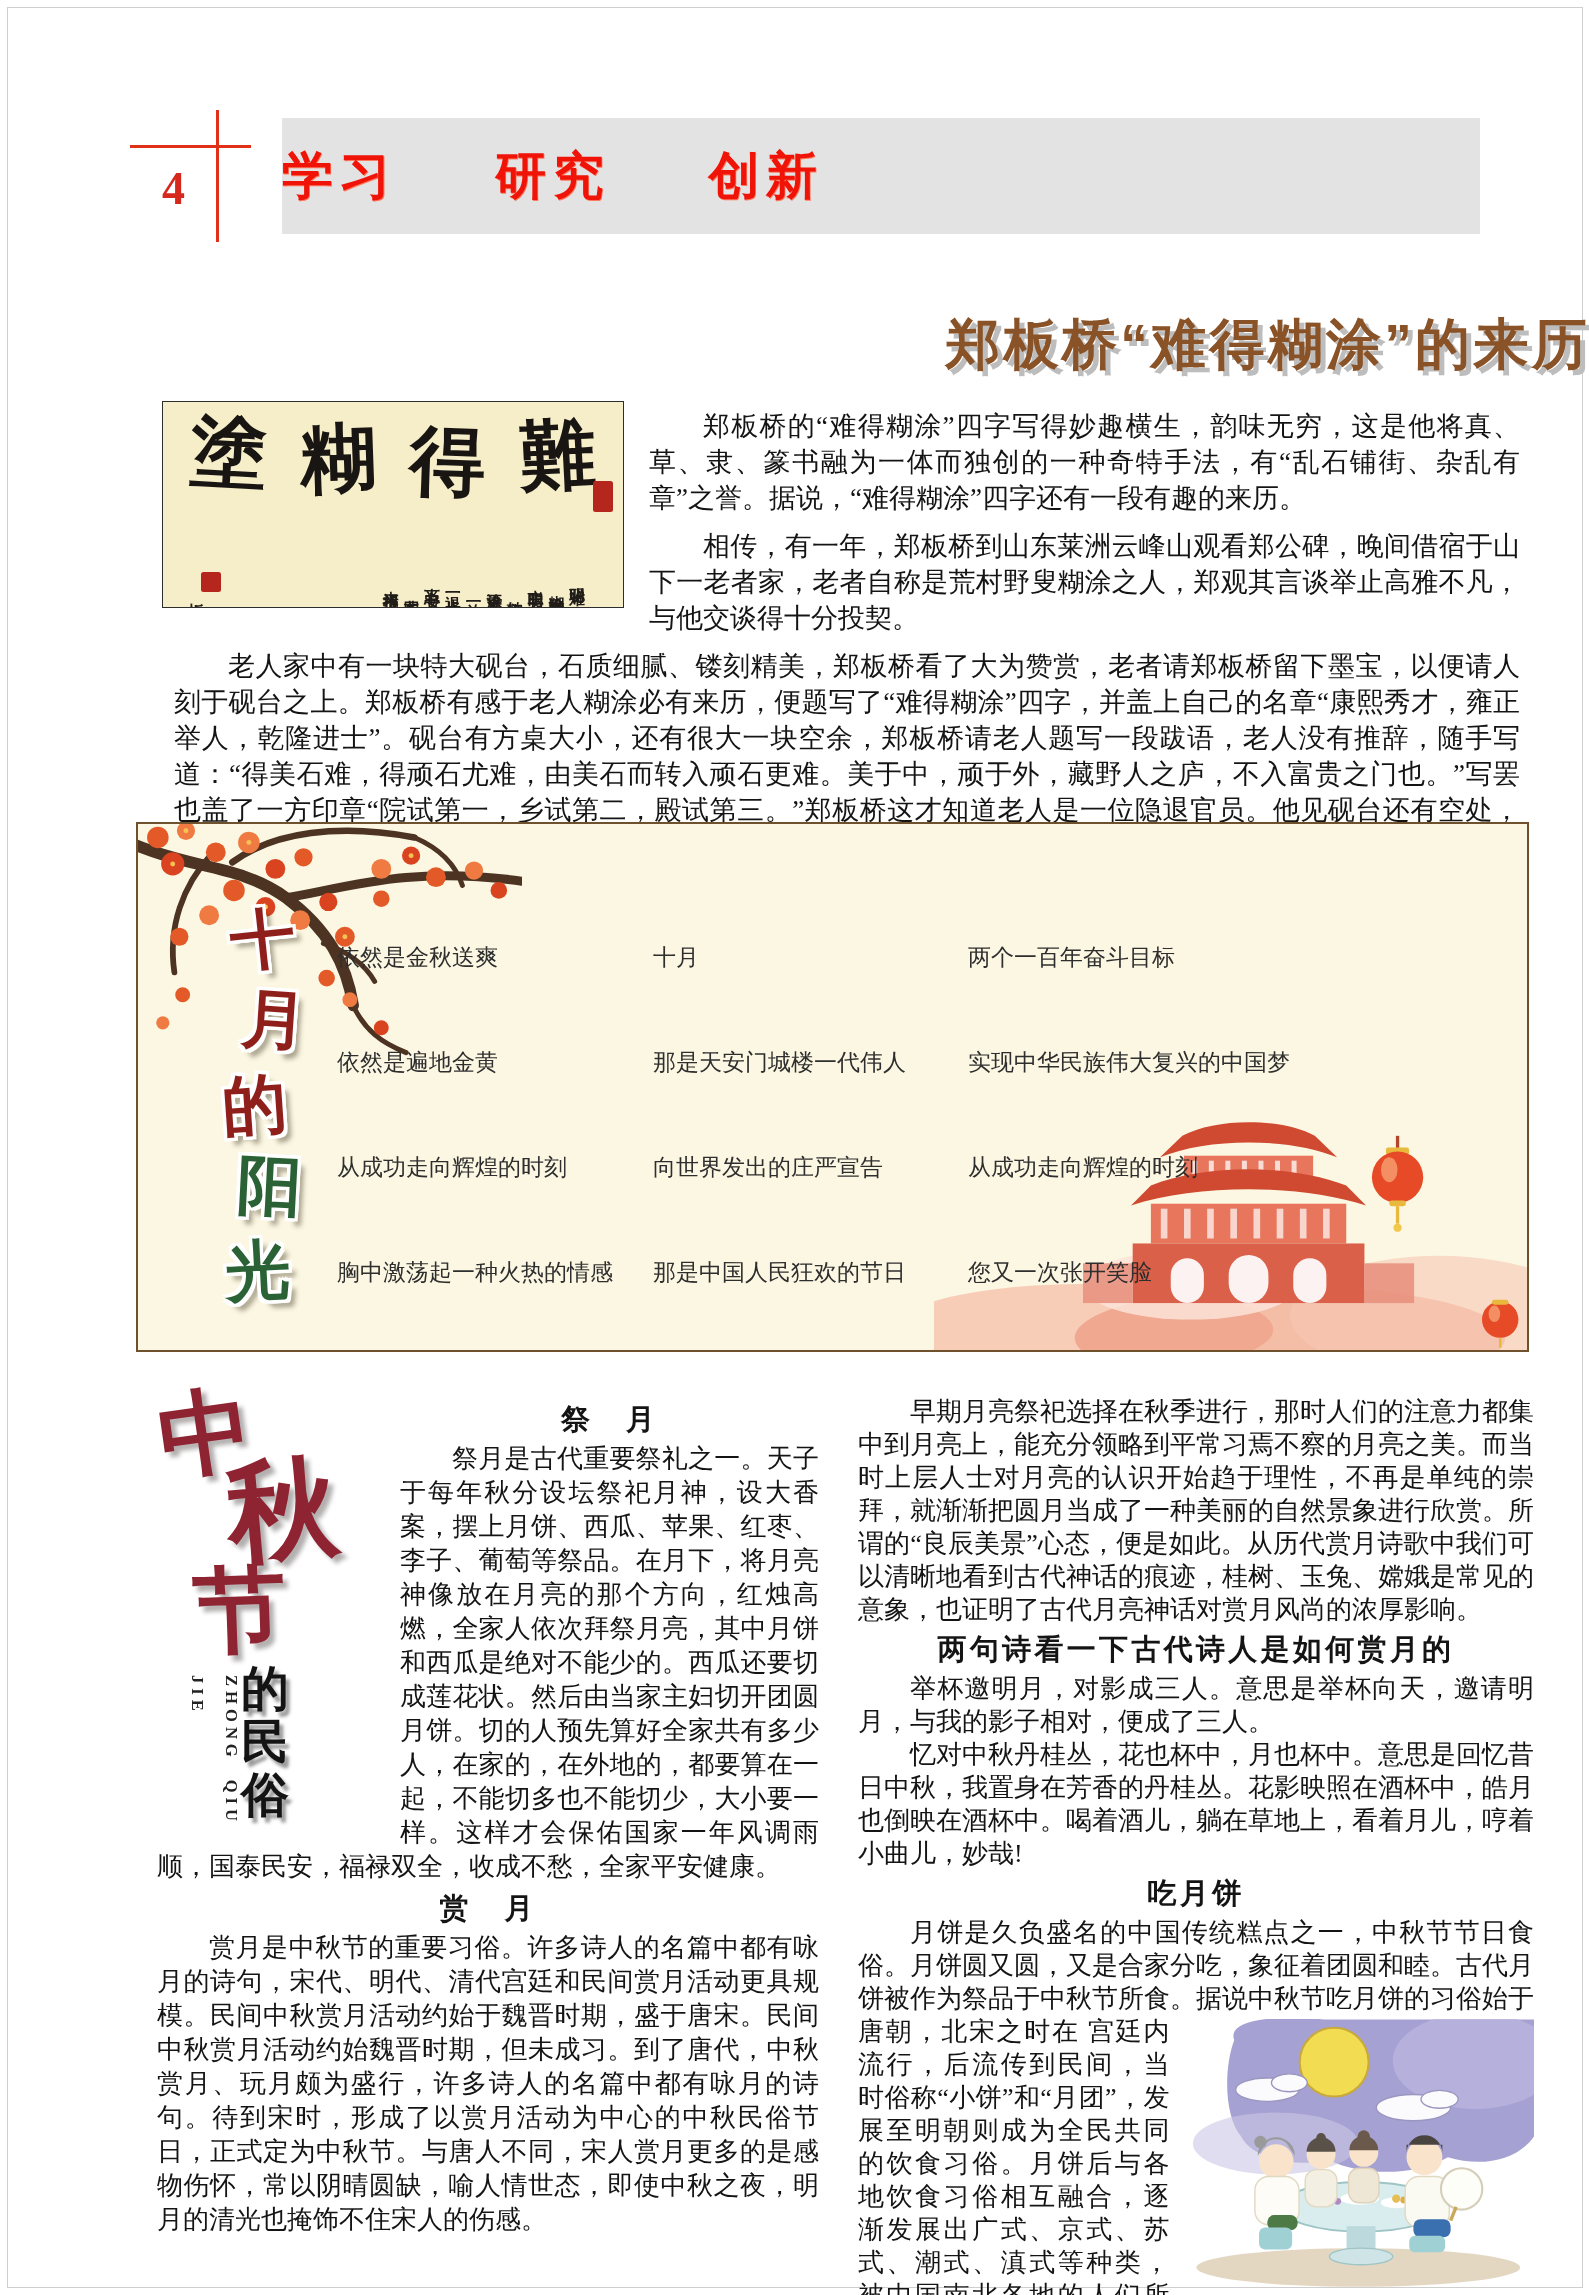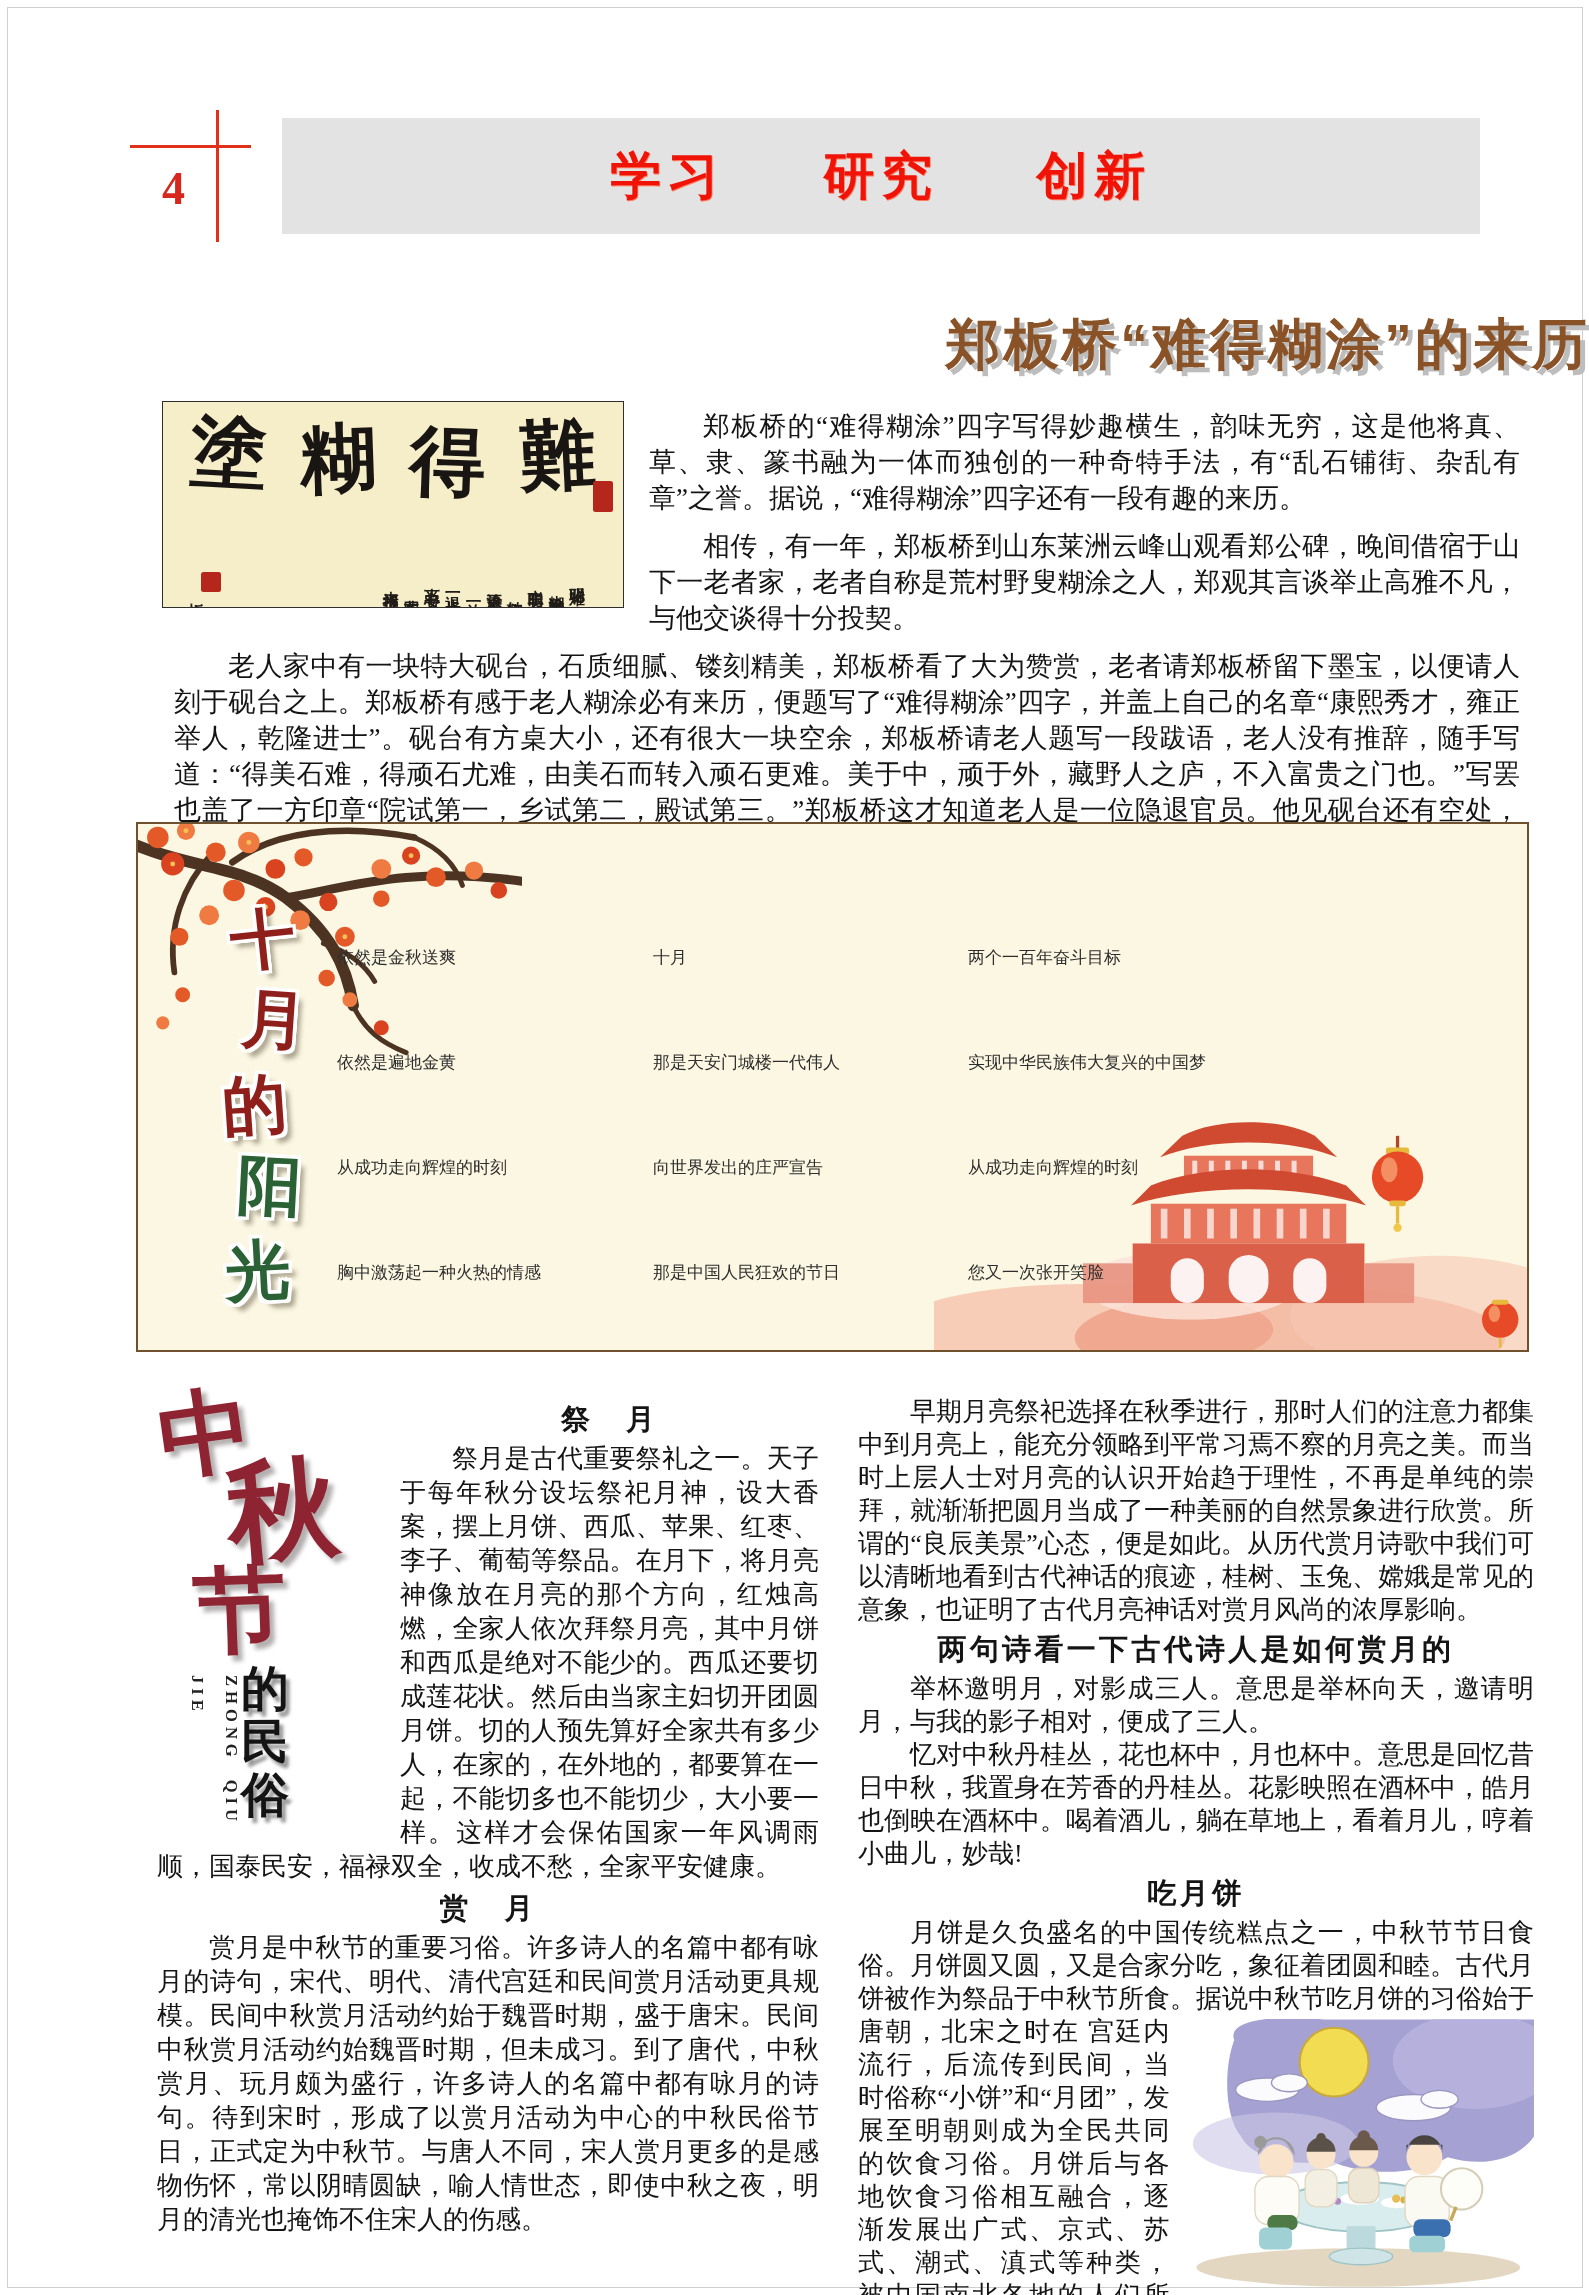--- a/index.html
+++ b/index.html
@@ -5,21 +5,21 @@
   html,body{margin:0;padding:0;}
   body{width:1590px;height:2295px;position:relative;background:#ffffff;
        font-family:"Liberation Serif","DejaVu Serif",serif;color:#141414;overflow:hidden;}
   .frame{position:absolute;inset:6.6px;border:0.8px solid #cfcfcf;pointer-events:none;}
 
   
   .cross-v{position:absolute;left:216px;top:110px;width:2.5px;height:132px;background:#e03018;}
   .cross-h{position:absolute;left:130px;top:145px;width:121px;height:2.5px;background:#e03018;}
   .page-num{position:absolute;left:162px;top:162px;font-size:46px;font-weight:bold;color:#d6281c;}
   .banner{position:absolute;left:282px;top:118px;width:1198px;height:116px;background:#e3e3e3;
-          display:flex;align-items:center;justify-content:center;gap:98px;}
+          display:flex;align-items:center;gap:98px;}
   .banner span{font-family:"Liberation Sans","DejaVu Sans",sans-serif;font-size:51px;font-weight:900;
           color:#f01408;letter-spacing:6.6px;text-shadow:0.8px 0.8px 0 #ff7a60;}
 
   
   .main-title{position:absolute;left:0;top:308px;width:100%;text-align:right;
           font-family:"Liberation Sans","DejaVu Sans",sans-serif;font-size:55px;font-weight:900;
           color:#8a5227;letter-spacing:3.3px;text-shadow:5px 5px 0 #bdbdbd;}
 
   
   .article1{position:absolute;left:162px;top:396px;width:1370px;font-size:27px;line-height:36px;
@@ -52,21 +52,21 @@
   .poem-title div{font-size:65px;font-weight:900;line-height:83px;
           text-shadow:-3.3px -3.3px 0 #fff,3.3px -3.3px 0 #fff,-3.3px 3.3px 0 #fff,3.3px 3.3px 0 #fff,
                       0 -3.3px 0 #fff,0 3.3px 0 #fff,-3.3px 0 0 #fff,3.3px 0 0 #fff,6.6px 7.5px 5.8px rgba(60,50,30,.45);}
   .pt-red{color:#8e1f1a;}
   .pt-green{color:#2a6135;}
   .poem-title div:nth-child(1){transform:translateX(13.2px) rotate(-6deg);}
   .poem-title div:nth-child(2){transform:translateX(25px) rotate(4deg);}
   .poem-title div:nth-child(3){transform:translateX(5px) rotate(-4deg);}
   .poem-title div:nth-child(4){transform:translateX(20px) rotate(3deg);}
   .poem-title div:nth-child(5){transform:translateX(8.3px) rotate(-3deg);}
-  .poem-col{position:absolute;top:46px;font-size:17px;line-height:35px;color:#2e2e2e;white-space:pre;}
+  .poem-col{position:absolute;top:46px;font-size:23px;line-height:35px;color:#2e2e2e;white-space:pre;}
   .poem-col div{height:35px;}
   .pc1{left:199px;}
   .pc2{left:515px;}
   .pc3{left:830px;}
 
   
   .section3{position:absolute;left:157px;top:1395px;width:1376px;}
   .col-l{position:absolute;left:0;top:0;width:662px;font-size:26px;line-height:34px;text-align:justify;}
   .col-r{position:absolute;left:701px;top:0;width:676px;font-size:26px;line-height:33px;text-align:justify;}
   .col-l p,.col-r p{margin:0;text-indent:2em;}

